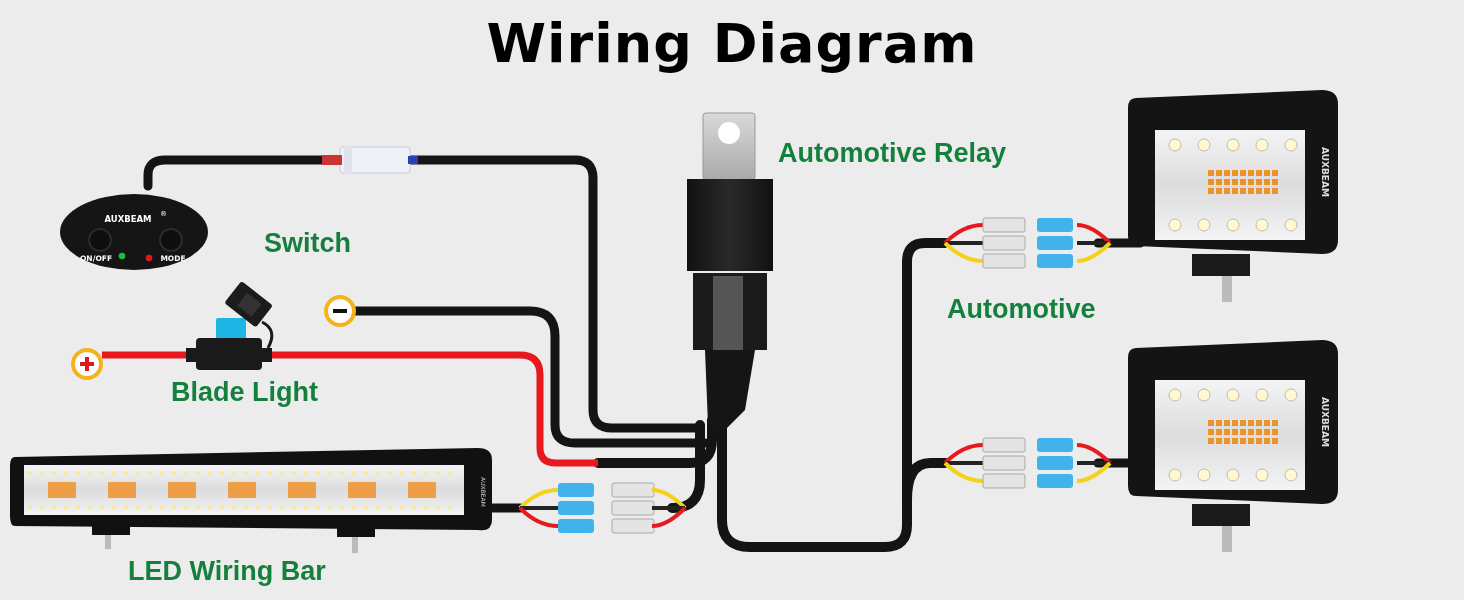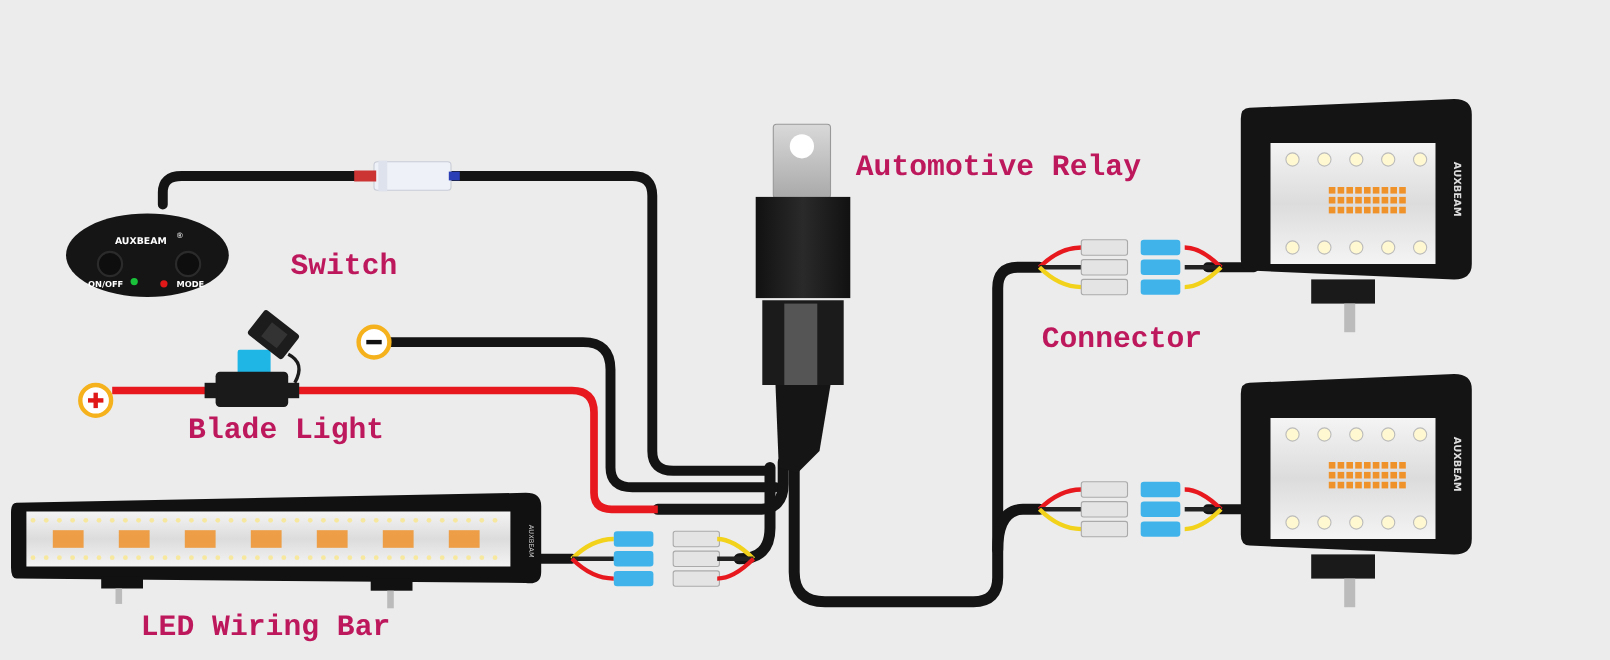--- a/index.html
+++ b/index.html
@@ -1,25 +1,26 @@
 <!DOCTYPE html>
 <html><head>
 <meta charset="utf-8">
 <style>
   html,body{margin:0;padding:0;}
   body{width:1464px;height:600px;background:#ececec;position:relative;overflow:hidden;font-family:"DejaVu Sans","Liberation Sans",sans-serif;}
   #stage{position:absolute;left:0;top:0;width:1464px;height:600px;}
-  .label{position:absolute;font-family:Liberation Mono, monospace;font-weight:bold;color:#be185d;white-space:nowrap;}
+  .label{position:absolute;font-family:Liberation Sans, sans-serif;font-weight:bold;color:#15803d;white-space:nowrap;}
   .title{position:absolute;left:0;width:1464px;top:12px;text-align:center;font-family:"DejaVu Sans","Liberation Sans",sans-serif;font-weight:900;font-size:54px;letter-spacing:1px;color:#000;}
   svg text{font-family:"DejaVu Sans","Liberation Sans",sans-serif;}
 </style>
 </head>
 <body>
 
 <div id="stage">
+  <div class="title">Wiring Diagram</div>
 
   <svg width="1464" height="600" viewBox="0 0 1464 600" style="position:absolute;left:0;top:0;">
     <defs>
       <linearGradient id="metal" x1="0" x2="0" y1="0" y2="1">
         <stop offset="0" stop-color="#d9d9d9"></stop>
           <stop offset="1" stop-color="#a9a9a9"></stop>
       </linearGradient>
       <linearGradient id="relayGrad" x1="0" x2="1">
         <stop offset="0" stop-color="#111"></stop>
           <stop offset="0.5" stop-color="#2a2a2a"></stop>
@@ -325,16 +326,16 @@
           <rect x="1272" y="438" width="6" height="6" fill="#f0922a"></rect>
           <text x="1322" y="422" font-size="9" font-weight="bold" fill="#ddd" text-anchor="middle" transform="rotate(90 1322 422)">AUXBEAM</text>
           <rect x="1192" y="504" width="58" height="22" fill="#1a1a1a"></rect>
           <rect x="1222" y="526" width="10" height="26" fill="#bbb"></rect>
         </g>
       </g>
   </svg>
 
   <div class="label" style="left:778px;top:138px;font-size:27px;">Automotive Relay</div>
   <div class="label" style="left:224px;top:228px;font-size:27px;margin-left:40px;">Switch</div>
-  <div class="label" style="left:947px;top:294px;font-size:27px;">Connector</div>
+  <div class="label" style="left:947px;top:294px;font-size:27px;">Automotive</div>
   <div class="label" style="left:171px;top:377px;font-size:27px;">Blade Light</div>
   <div class="label" style="left:128px;top:556px;font-size:27px;">LED Wiring Bar</div>
 </div>
 
 </body></html>

